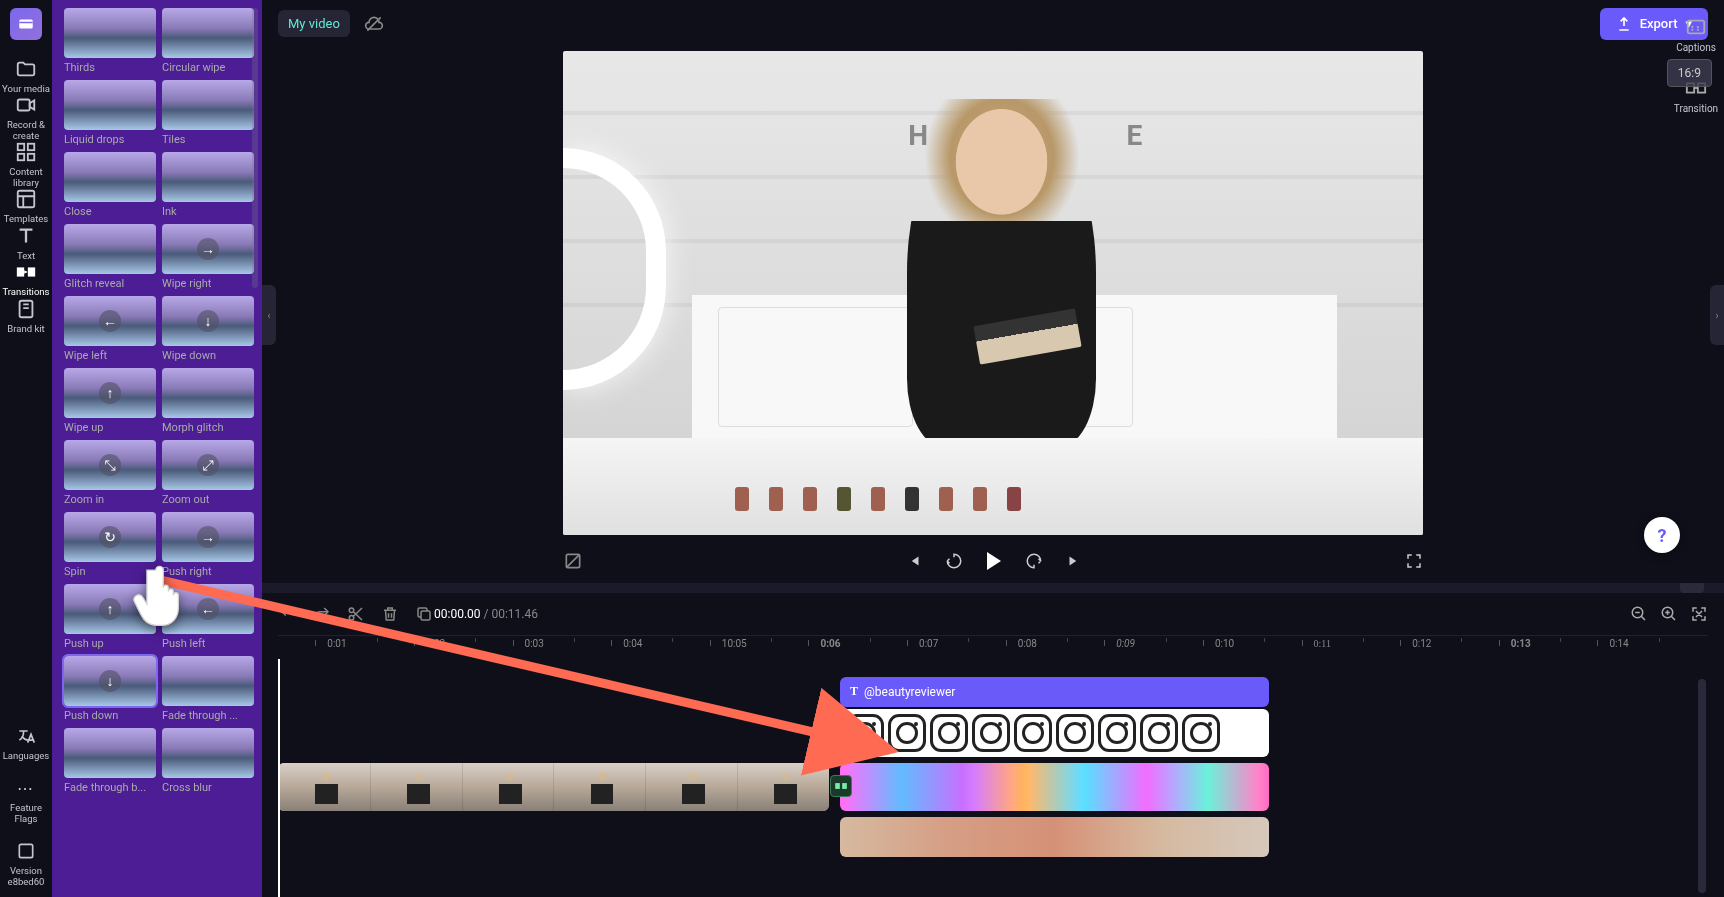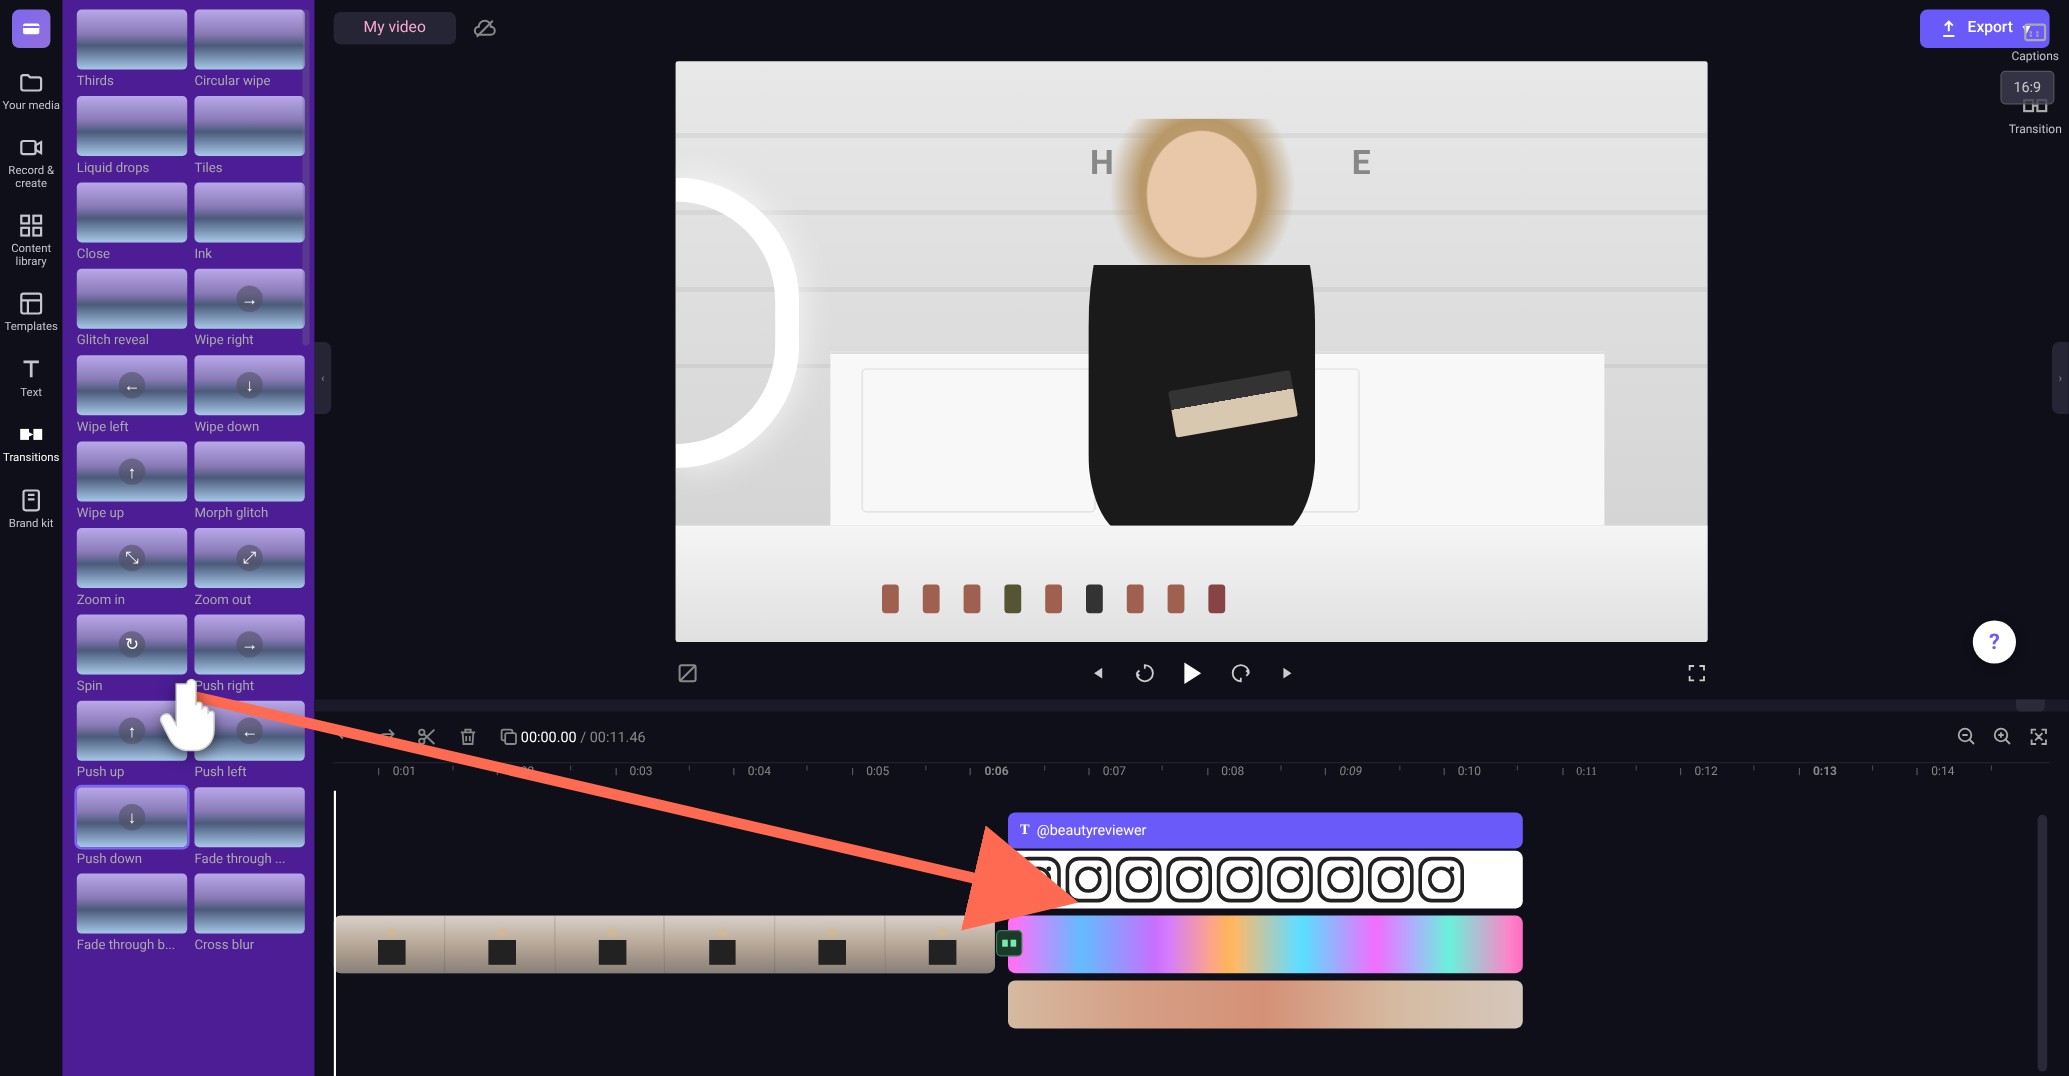--- a/index.html
+++ b/index.html
@@ -13,21 +13,21 @@
 .side-panel{width:210px;background:#4c1d95;padding:8px 8px 8px 12px;overflow-y:auto;flex:none;position:relative}
 .trans-grid{display:grid;grid-template-columns:1fr 1fr;gap:6px}
 .trans-item{display:flex;flex-direction:column;gap:3px;cursor:pointer}
 .trans-thumb{width:100%;height:50px;border-radius:4px;background:linear-gradient(180deg,#b8a8e8 0%,#8a7bb8 40%,#4a5a7a 60%,#a8c8e8 100%);position:relative;display:flex;align-items:center;justify-content:center;overflow:hidden}
 .trans-thumb .ov{width:22px;height:22px;border-radius:50%;background:rgba(80,80,100,.6);display:flex;align-items:center;justify-content:center;color:#fff;font-size:14px}
 .trans-label{font-size:11px;color:#aaa}
 .trans-item.sel .trans-thumb{outline:2px solid #7b68ee}
 .scroll-tip{position:absolute;right:4px;top:8px;width:6px;height:280px;background:rgba(120,120,140,.3);border-radius:3px}
 .main{flex:1;display:flex;flex-direction:column;min-width:0}
 .topbar{height:48px;display:flex;align-items:center;padding:0 16px;gap:14px}
-.title-chip{background:rgba(60,60,80,.5);padding:6px 25px;border-radius:6px;font-size:13px;color:#f9a8d4}
+.title-chip{background:rgba(60,60,80,.5);padding:6px 10px;border-radius:6px;font-size:13px;color:#5eead4}
 .topbar .spacer{flex:1}
 .export-btn{background:#6a5af9;color:#fff;padding:8px 16px;border-radius:6px;display:flex;align-items:center;gap:8px;cursor:pointer;font-size:13px;font-weight:500}
 .right-rail{width:56px;display:flex;flex-direction:column;align-items:center;gap:24px;padding-top:10px;flex:none}
 .right-rail .item{display:flex;flex-direction:column;align-items:center;gap:4px;cursor:pointer}
 .right-rail .lbl{font-size:10px}
 .stage{flex:1;display:flex;flex-direction:column;align-items:center;justify-content:center;position:relative;padding:4px 20px}
 .preview{width:860px;height:484px;background:linear-gradient(180deg,#e8e8e8,#d0d0d0);border-radius:2px;position:relative;overflow:hidden}
 .preview .shelf{position:absolute;left:0;right:0;top:0;height:55%;background:linear-gradient(180deg,#f0f0f0 0%,#e8e8e8 100%);background-image:repeating-linear-gradient(transparent 0,transparent 60px,rgba(0,0,0,.05) 60px,rgba(0,0,0,.05) 64px)}
 .preview .table{position:absolute;left:0;right:0;bottom:0;height:20%;background:linear-gradient(180deg,#f5f5f5,#e0e0e0)}
 .preview .cab{position:absolute;left:15%;right:10%;bottom:20%;height:30%;background:#f8f8f8;border-top:2px solid #ddd}
@@ -88,21 +88,21 @@
 </head>
 <body>
 
 <div class="left-rail">
   <div class="logo">
     <svg width="18" height="18" viewBox="0 0 24 24" fill="#fff">
         <rect x="3" y="6" width="18" height="12" rx="2"></rect>
         <path d="M3 10h18" stroke="#7b68ee" stroke-width="2"></path>
       </svg>
   </div>
-  <div id="left-nav-items" style="display: flex; flex-direction: column; gap: 18px; align-items: center;">
+  <div id="left-nav-items" style="display: flex; flex-direction: column; align-items: center;">
       <div class="item">
         <div class="ic">
           <svg width="22" height="22" viewBox="0 0 24 24" fill="none" stroke="currentColor" stroke-width="2">
             <path d="M3 7a2 2 0 012-2h4l2 2h8a2 2 0 012 2v8a2 2 0 01-2 2H5a2 2 0 01-2-2z"></path>
           </svg>
         </div>
         <div class="lbl">Your media</div>
       </div>
       <div class="item">
         <div class="ic">
@@ -155,20 +155,44 @@
         <div class="ic">
           <svg width="22" height="22" viewBox="0 0 24 24" fill="none" stroke="currentColor" stroke-width="2">
             <rect x="5" y="3" width="14" height="18" rx="2"></rect>
             <path d="M9 7h6M9 11h6"></path>
           </svg>
         </div>
         <div class="lbl">Brand kit</div>
       </div>
     </div>
   <div style="flex:1"></div>
+  <div id="left-nav-extras" style="display: flex; flex-direction: column; gap: 16px; align-items: center; padding-bottom: 10px;">
+      <div class="item">
+        <div class="ic">
+          <svg width="20" height="20" viewBox="0 0 24 24" fill="none" stroke="currentColor" stroke-width="2">
+            <path d="M4 6h10M9 6v2c0 4-2 7-5 9M7 12c2 3 5 5 8 5M14 20l4-10 4 10M15.5 17h5"></path>
+          </svg>
+        </div>
+        <div class="lbl">Languages</div>
+      </div>
+      <div class="item">
+        <div class="ic">
+          <span style="font-size:16px;letter-spacing:2px">⋯</span>
+        </div>
+        <div class="lbl">Feature Flags</div>
+      </div>
+      <div class="item">
+        <div class="ic">
+          <svg width="20" height="20" viewBox="0 0 24 24" fill="none" stroke="currentColor" stroke-width="2">
+            <rect x="4" y="4" width="16" height="16" rx="2"></rect>
+          </svg>
+        </div>
+        <div class="lbl">Version e8bed60</div>
+      </div>
+    </div>
 </div>
 
 <div class="side-panel">
   <div class="trans-grid" id="trans-grid">
       <div class="trans-item">
         <div class="trans-thumb"></div>
         <div class="trans-label">Thirds</div>
       </div>
       <div class="trans-item">
         <div class="trans-thumb"></div>
@@ -445,21 +469,21 @@
     </div>
     <div class="ruler" id="ruler">
         <div class="tick" style="left: 3.44828%;">0:01</div>
         <div class="mini" style="left: 6.89655%;"></div>
         <div class="tick" style="left: 10.3448%;">0:02</div>
         <div class="mini" style="left: 13.7931%;"></div>
         <div class="tick" style="left: 17.2414%;">0:03</div>
         <div class="mini" style="left: 20.6897%;"></div>
         <div class="tick" style="left: 24.1379%;">0:04</div>
         <div class="mini" style="left: 27.5862%;"></div>
-        <div class="tick" style="left: 31.0345%;">0:05</div>
+        <div class="tick" style="left: 31.0345%;">10:05</div>
         <div class="mini" style="left: 34.4828%;"></div>
         <div class="tick" style="left: 37.931%; font-weight: bold;">0:06</div>
         <div class="mini" style="left: 41.3793%;"></div>
         <div class="tick" style="left: 44.8276%;">0:07</div>
         <div class="mini" style="left: 48.2759%;"></div>
         <div class="tick" style="left: 51.7241%;">0:08</div>
         <div class="mini" style="left: 55.1724%;"></div>
         <div class="tick" style="left: 58.6207%; font-style: italic;">0:09</div>
         <div class="mini" style="left: 62.069%;"></div>
         <div class="tick" style="left: 65.5172%;">0:10</div>

